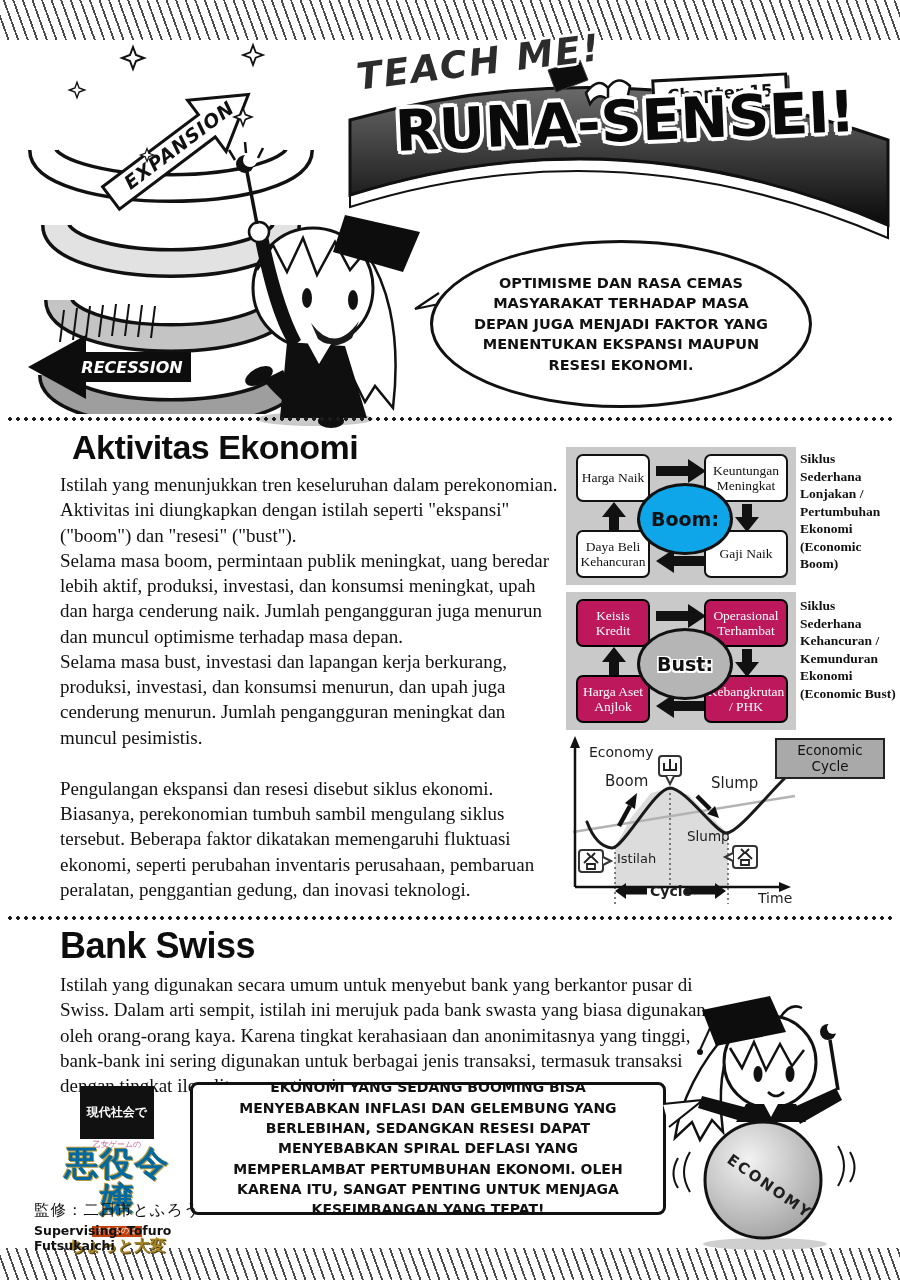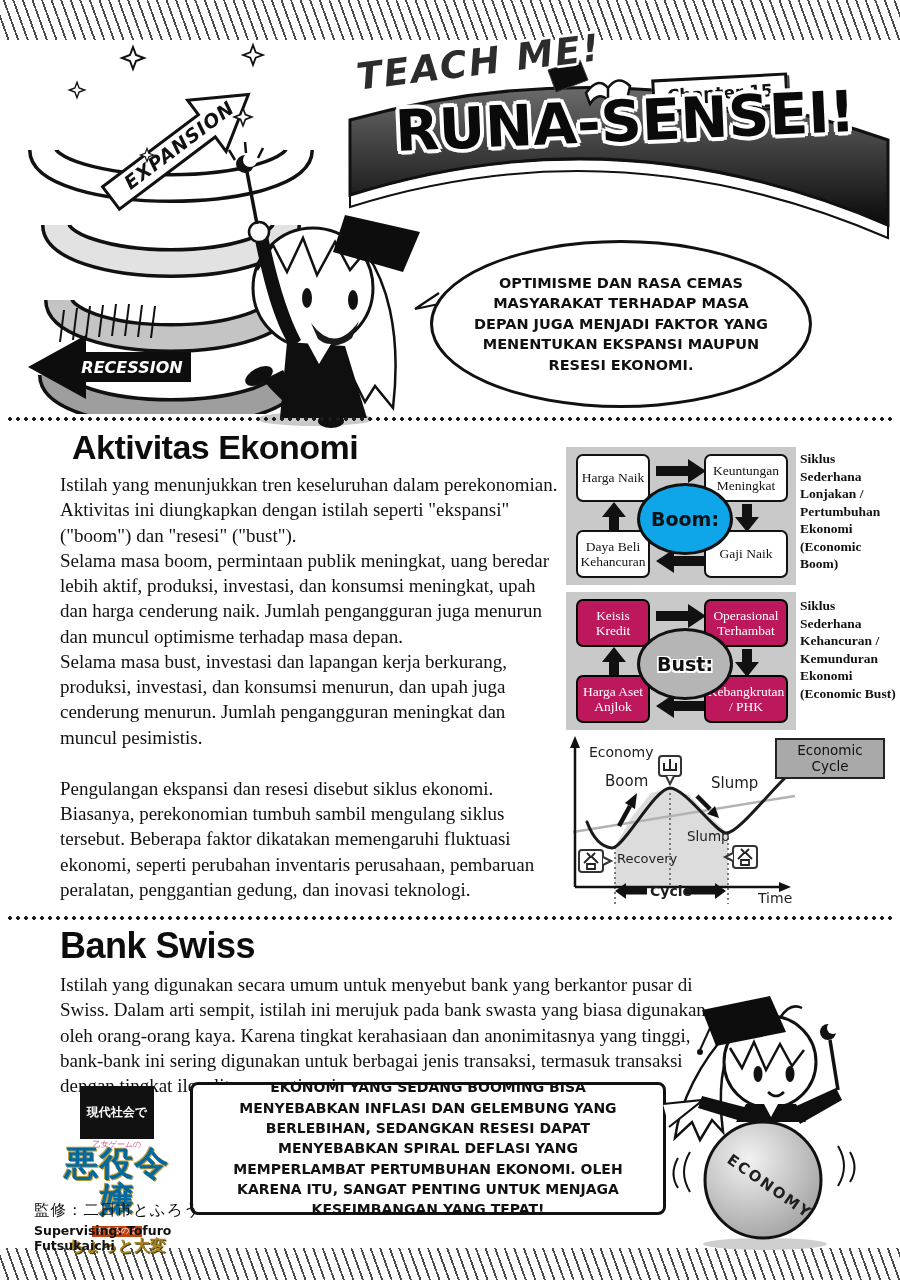--- a/index.html
+++ b/index.html
@@ -257,21 +257,21 @@
       <g fill="#111">
         <polygon points="84,153.5 63,153.5 63,149 52,157 63,165 63,160.5 84,160.5"></polygon>
         <polygon points="122,153.5 152,153.5 152,149 163,157 152,165 152,160.5 122,160.5"></polygon>
       </g>
     </svg>
     <div class="lbl" style="left:26px;top:10px;font-size:14px">Economy</div>
     <div class="titlebox">Economic Cycle</div>
     <div class="lbl" style="left:42px;top:38px;font-size:15px">Boom</div>
     <div class="lbl" style="left:148px;top:40px;font-size:15px">Slump</div>
     <div class="lbl" style="left:124px;top:94px;font-size:13.5px">Slump</div>
-    <div class="lbl" style="left:54px;top:117px;font-size:13px">Recovery</div>
+    <div class="lbl" style="left:54px;top:117px;font-size:13px">Istilah</div>
     <div class="lbl" style="left:87px;top:149px;font-size:14px;font-weight:bold">Cycle</div>
     <div class="lbl" style="left:195px;top:156px;font-size:14px">Time</div>
   </div>
 
   <div class="abs dotline" style="top:916px"></div>
   <h1 class="sec abs" style="left:60px;top:925px;font-size:36px">Bank Swiss</h1>
   <div class="abs bodycol" style="left:60px;top:972px;width:648px">
     <p>Istilah yang digunakan secara umum untuk menyebut bank yang berkantor pusar di Swiss. Dalam arti sempit, istilah ini merujuk pada bank swasta yang biasa digunakan oleh orang-orang kaya. Karena tingkat kerahasiaan dan anonimitasnya yang tinggi, bank-bank ini sering digunakan untuk berbagai jenis transaksi, termasuk transaksi dengan tingkat ilegalitas yang tinggi.</p>
   </div>
 

